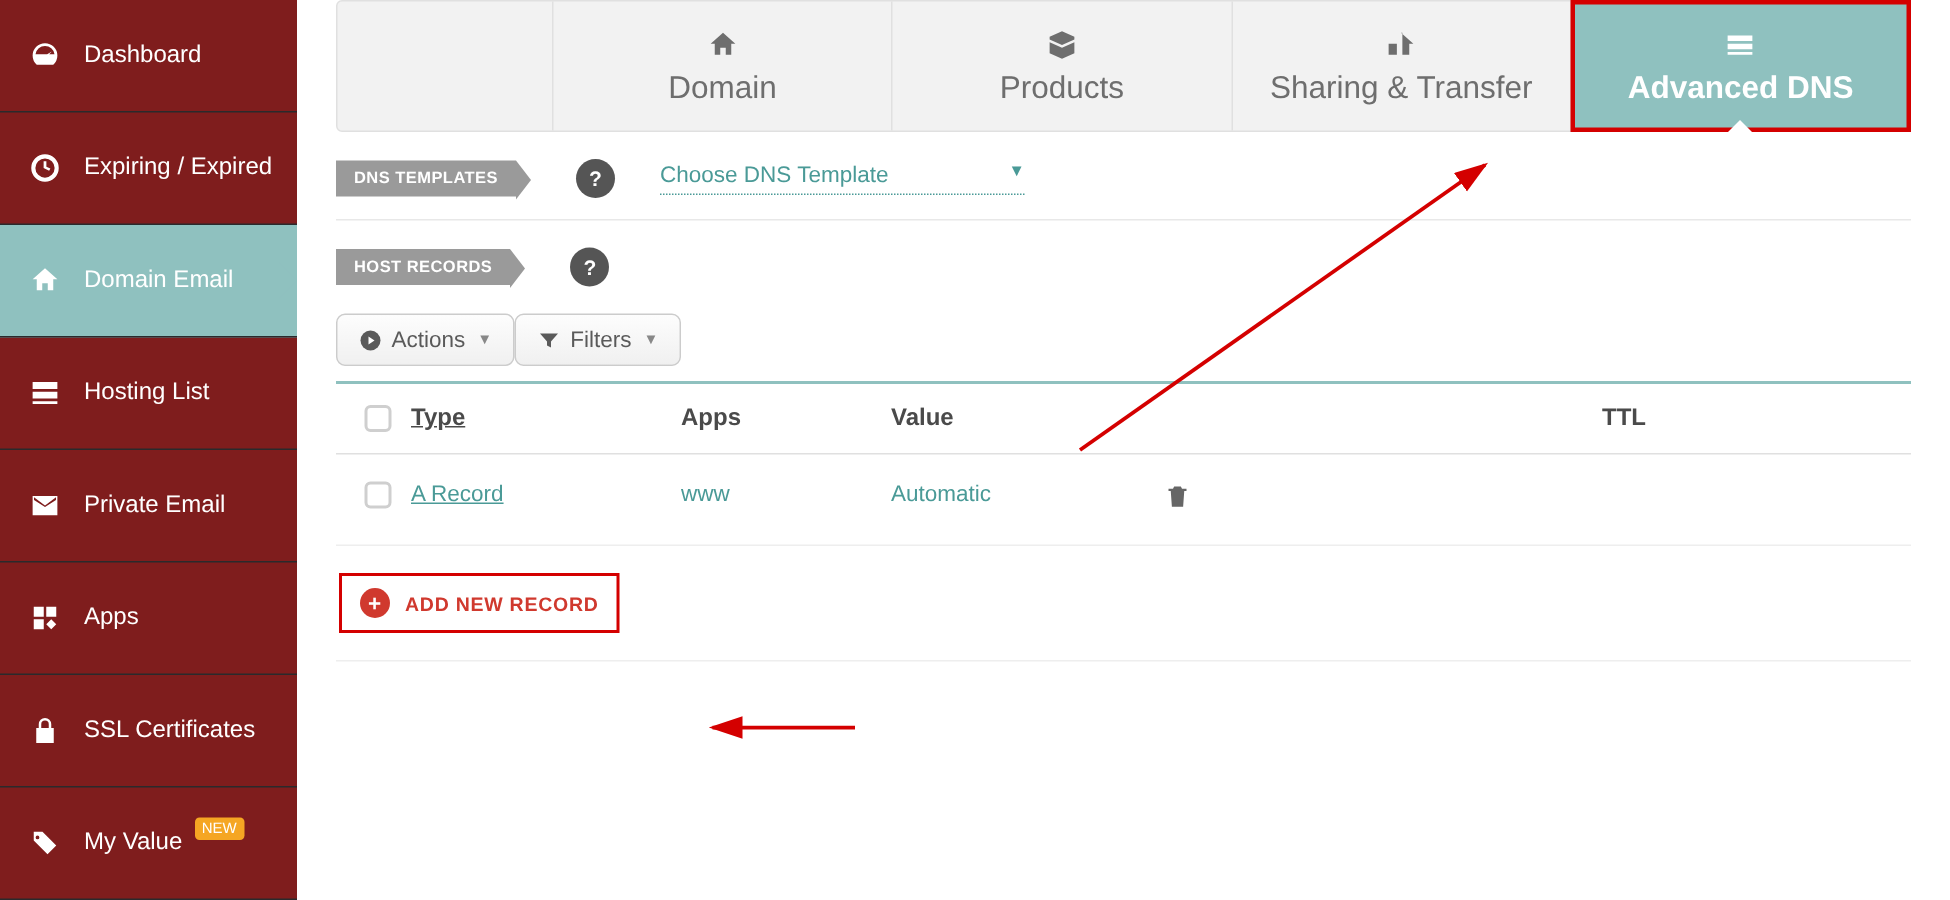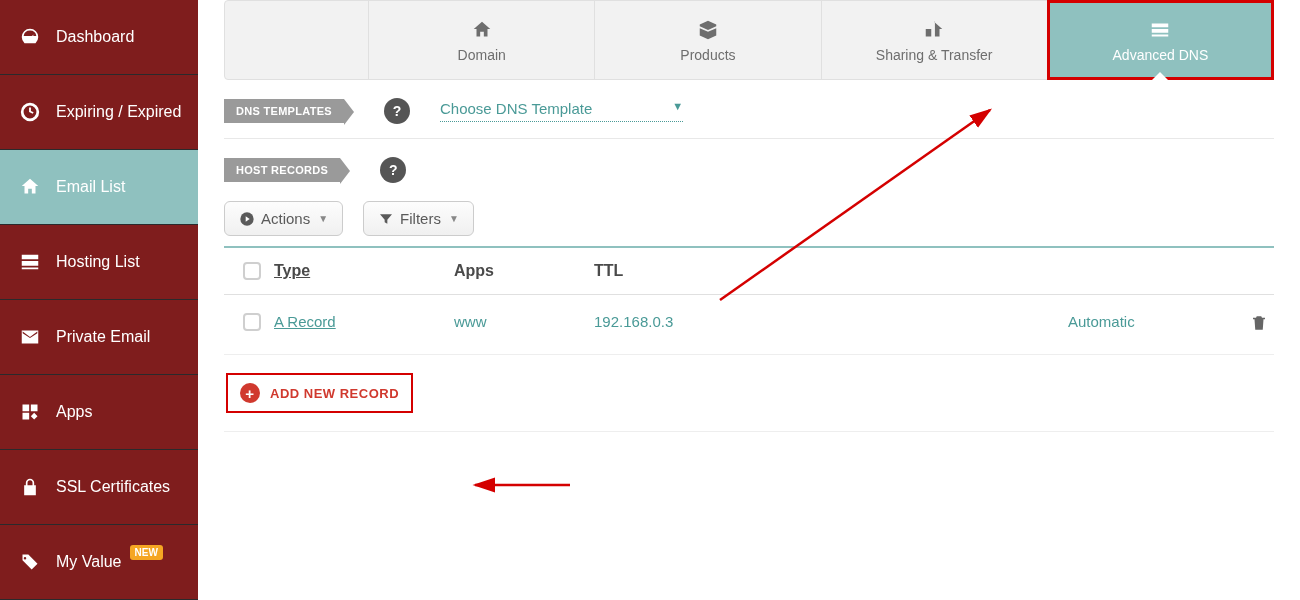--- a/index.html
+++ b/index.html
@@ -5,49 +5,49 @@
 * { box-sizing: border-box; margin: 0; padding: 0; }
 body { font-family: -apple-system, BlinkMacSystemFont, "Segoe UI", Arial, sans-serif; background: #fff; color: #4a4a4a; width: 1300px; height: 600px; overflow: hidden; position: relative; }
 
 
 .sidebar { position: absolute; left: 0; top: 0; width: 198px; height: 600px; background: #7f1d1d; }
 .sidebar-item { display: flex; align-items: center; height: 75px; padding: 0 16px; color: #fff; font-size: 16px; cursor: pointer; border-bottom: 1px solid #2a2a2c; position: relative; }
 .sidebar-item.active { background: #8fc1bf; }
 .sidebar-item.active::after { content: ""; position: absolute; right: -12px; top: 50%; margin-top: -12px; border: 12px solid transparent; border-left-color: #8fc1bf; }
 .sidebar-item .icon-slot { width: 28px; display: flex; align-items: center; justify-content: center; margin-right: 12px; }
 .sidebar-item svg { fill: #fff; }
-.badge-new { background: #f5a623; color: #fff; font-size: 10px; font-weight: 700; padding: 2px 5px; border-radius: 3px; margin-left: 8px; position: relative; top:-10px;}
+.badge-new { background: #f5a623; color: #fff; font-size: 10px; font-weight: 400; padding: 2px 5px; border-radius: 3px; margin-left: 8px; position: relative; top:-10px;}
 
 
 .main { position: absolute; left: 198px; top: 0; right: 0; bottom: 0; padding: 0 26px; }
 
 
 .tabs { display: flex; border: 1px solid #e0e0e0; border-radius: 4px; background: #f2f2f2; margin-bottom: 12px; margin-top:0;}
-.tab { flex: 1; text-align: center; padding: 18px 10px 16px; color: #6e6e6e; font-size: 14px; cursor: pointer; position: relative; border-right: 1px solid #e0e0e0; }
+.tab { flex: 1; text-align: center; padding: 18px 10px 16px; color: #6e6e6e; font-size: 21px; cursor: pointer; position: relative; border-right: 1px solid #e0e0e0; }
 .tab:last-child { border-right: none; }
 .tab .tab-icon { display: block; margin: 0 auto 6px; }
 .tab.active { background: #8fc1bf; color: #fff; }
 .tab.active svg { fill: #fff; }
 .tab.active::after { content:""; position:absolute; bottom:-1px; left:50%; margin-left:-8px; border:8px solid transparent; border-bottom-color:#fff; }
 .tab svg { fill: #6e6e6e; }
-.tab.highlight-box { outline: 3px solid #d40000; outline-offset: -2px; }
+.tab.highlight-box { outline: 3px solid #d40000; outline-offset: -2px; font-weight: bold; }
 
 
 .section-row { display:flex; align-items:center; margin: 18px 0 10px; }
 .section-tag { background: #9a9a9a; color: #fff; font-size: 11px; font-weight: 600; padding: 6px 12px; position: relative; letter-spacing: .3px; }
 .section-tag::after { content:""; position:absolute; right:-10px; top:0; border-top:13px solid transparent; border-bottom:13px solid transparent; border-left:10px solid #9a9a9a; }
 .help-circle { width: 26px; height: 26px; border-radius: 50%; background: #555; color: #fff; display: inline-flex; align-items: center; justify-content: center; font-size: 14px; font-weight:700; margin-left: 40px; cursor: pointer; }
 .dns-template-select { color: #4a9a97; font-size: 15px; margin-left: 30px; padding-bottom: 4px; border-bottom: 1px dotted #4a9a97; cursor: pointer; display: inline-flex; align-items:flex-start; }
 .dns-template-select .caret { margin-left: 80px; font-size: 11px; }
 
 hr.thin { border: none; border-top: 1px solid #e8e8e8; margin: 14px 0; }
 hr.teal { border: none; border-top: 2px solid #8fc1bf; margin: 10px 0 0; }
 
 
-.action-bar { display: flex; gap: 20px; margin: 18px 0 10px; }
+.action-bar { display: flex; gap: 0; margin: 18px 0 10px; }
 .pill-btn { display: inline-flex; align-items: center; background: linear-gradient(#fdfdfd,#f0f0f0); border: 1px solid #ccc; border-radius: 6px; padding: 8px 14px; font-size: 15px; color: #5a5a5a; cursor: pointer; }
 .pill-btn svg { margin-right: 6px; fill: #5a5a5a; }
 .pill-btn .caret { margin-left: 8px; font-size: 10px; color: #888; }
 
 
 .records-header { display:flex; align-items:center; padding: 14px 6px; font-weight:700; color:#4a4a4a; font-size:16px; border-bottom:1px solid #e0e0e0; }
 .records-row { display:flex; padding: 18px 6px; border-bottom:1px solid #eee; color:#4a9a97; font-size:15px; }
 .col-check { width: 44px; display:flex; justify-content:center; }
 .col-type { width: 180px; text-decoration: underline; }
 .col-host { width: 140px; }
@@ -86,21 +86,21 @@
         </svg>
     </span>
     <span>Expiring / Expired</span>
   </div>
   <div class="sidebar-item active">
     <span class="icon-slot">
       <svg width="22" height="22" viewBox="0 0 24 24">
           <path d="M12 3l9 8h-3v8h-4v-5h-4v5H6v-8H3l9-8z"></path>
         </svg>
     </span>
-    <span>Email List</span>
+    <span>Domain Email</span>
   </div>
   <div class="sidebar-item">
     <span class="icon-slot">
       <svg width="22" height="22" viewBox="0 0 24 24">
           <path d="M3 4h18v5H3V4zm0 7h18v5H3v-5zm0 7h18v2H3v-2zM5 6h2v1H5V6zm0 7h2v1H5v-1z"></path>
         </svg>
     </span>
     <span>Hosting List</span>
   </div>
   <div class="sidebar-item">
@@ -203,31 +203,31 @@
   </div>
 
   <hr class="teal">
 
   <div class="records-header">
     <div class="col-check">
         <div class="chk"></div>
       </div>
     <div class="col-type">Type</div>
     <div class="col-host">Apps</div>
+    <div class="col-value">Value</div>
     <div class="col-ttl">TTL</div>
     <div class="col-act"></div>
   </div>
 
   <div class="records-row">
     <div class="col-check">
         <div class="chk"></div>
       </div>
     <div class="col-type">A Record</div>
     <div class="col-host">www</div>
-    <div class="col-value">192.168.0.3</div>
     <div class="col-ttl">Automatic</div>
     <div class="col-act">
       <svg class="trash-icon" width="18" height="20" viewBox="0 0 24 24">
           <path d="M6 7h12l-1 14H7L6 7zm3-4h6l1 2h4v2H4V5h4l1-2z"></path>
         </svg>
     </div>
   </div>
 
   <div class="add-record-wrap">
     <span class="add-record-btn highlight-red">

